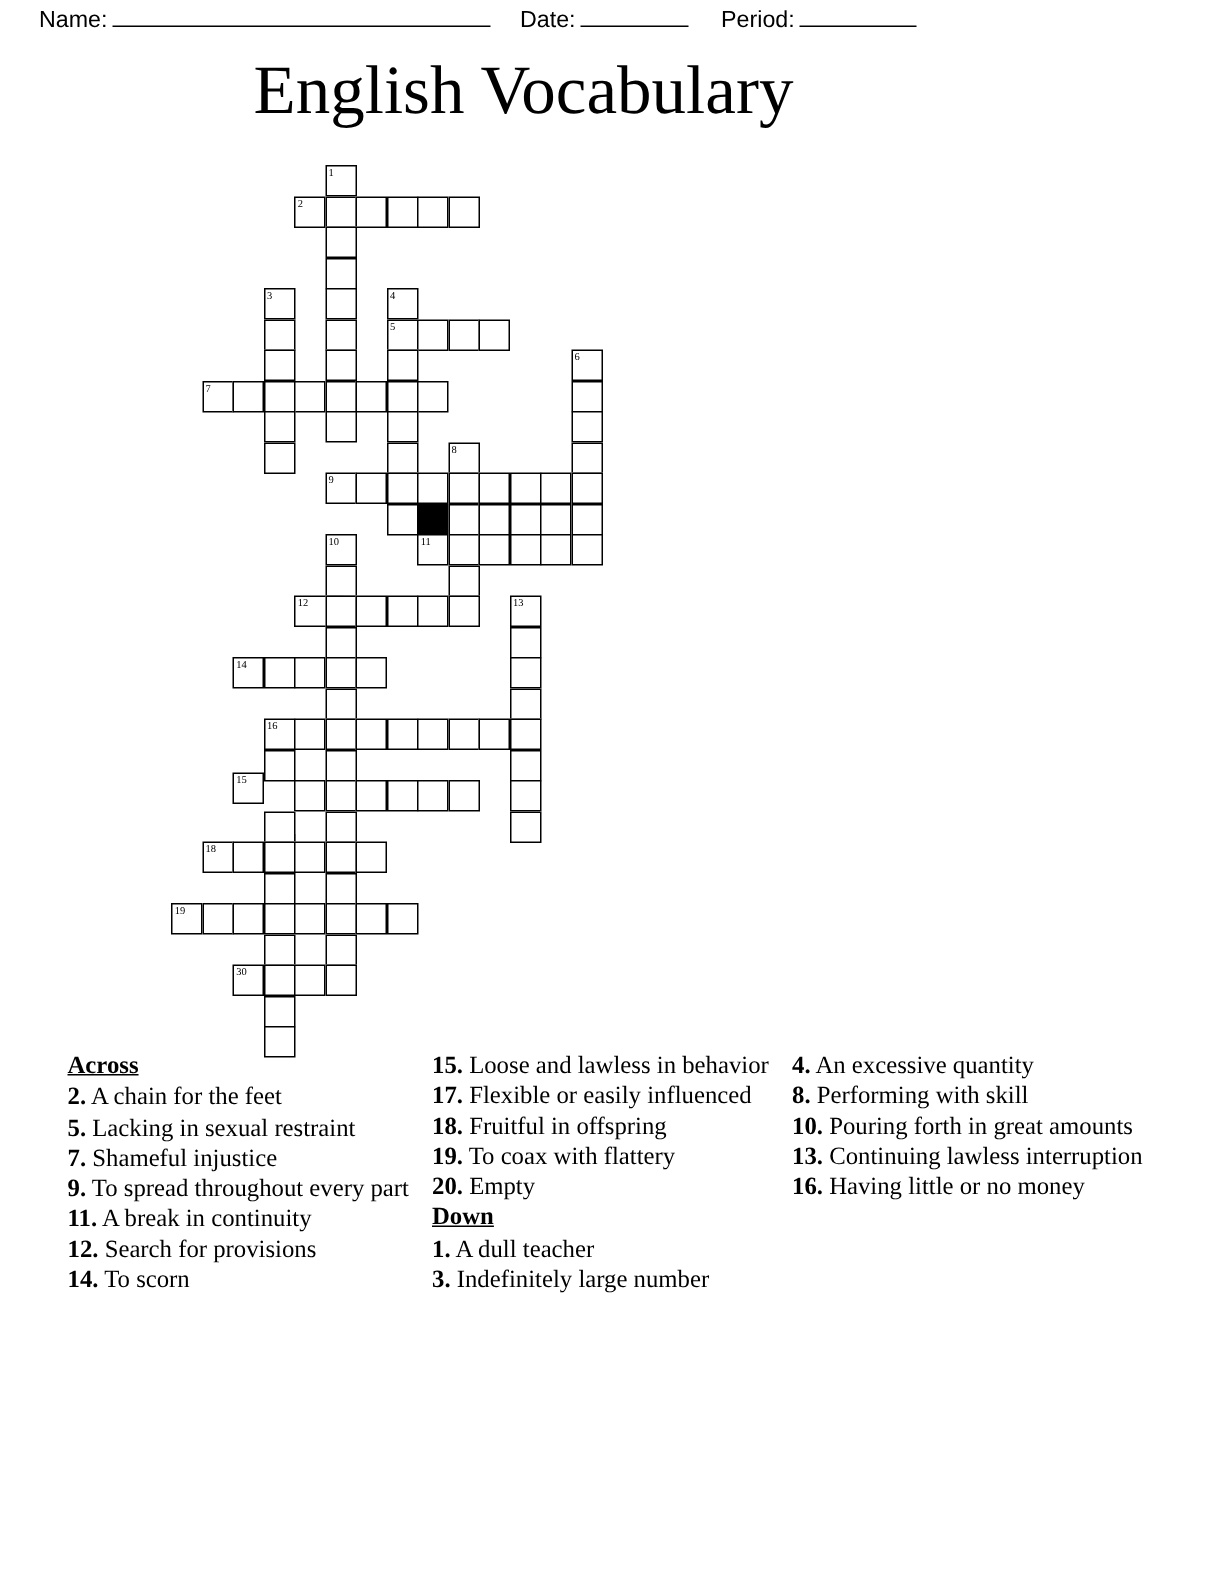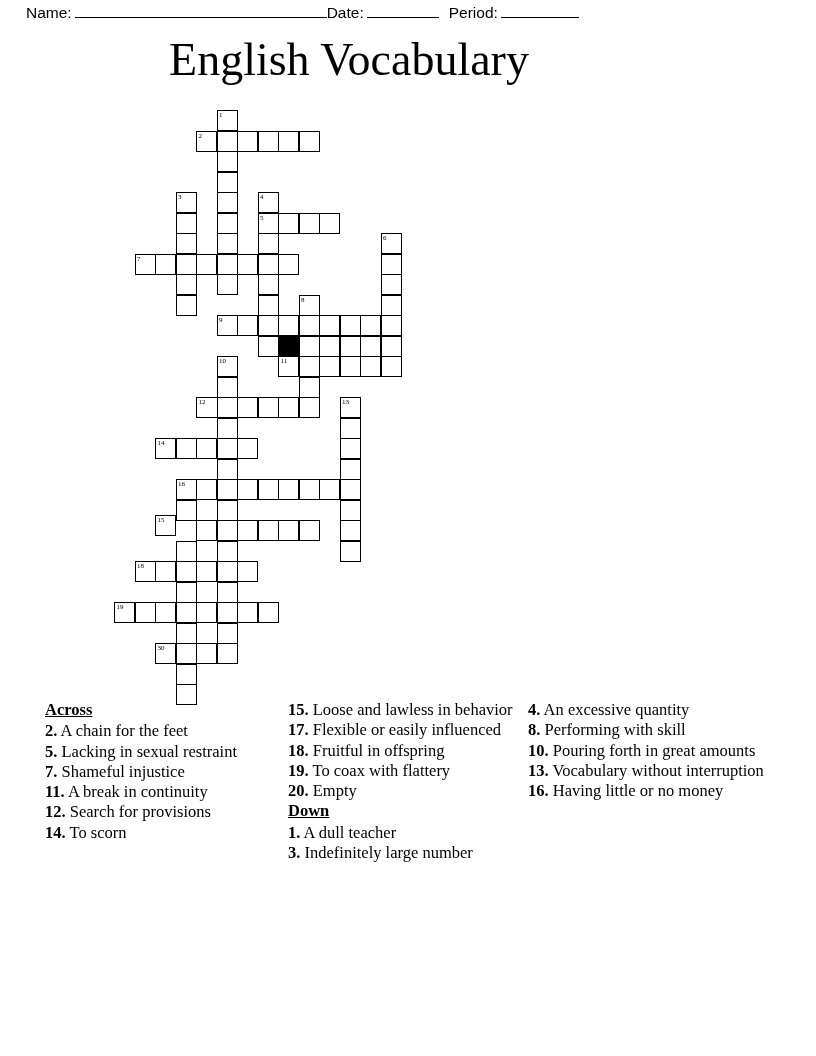--- a/index.html
+++ b/index.html
@@ -32,23 +32,23 @@
   }
   .hdr-label { display: inline-block; }
   .hdr-rule {
     display: inline-block;
     border-bottom: 1px solid #000;
     height: 13px;
     margin-left: 3px;
   }
   #name-field-group { margin-left: 26px; }
   #name-rule { width: 252px; }
-  #date-field-group { }
+  #date-field-group { margin-left: 20px; }
   #date-rule { width: 72px; }
-  #period-field-group { margin-left: 10px; }
+  #period-field-group { margin-left: 22px; }
   #period-rule { width: 78px; }
 
   
   #puzzle-title {
     position: absolute;
     left: 0;
     top: 36px;
     width: 698px;
     text-align: center;
     font-family: "Liberation Serif", "DejaVu Serif", serif;
@@ -309,34 +309,35 @@
     <div class="cw-cell" style="left: 175.5px; top: 663.5px;"></div>
     <div class="cw-cell" style="left: 175.5px; top: 684px;"></div>
   </div>
 
 <div id="clues">
   <div class="clue-col" id="clue-col-1">
       <div class="clue-heading">Across</div>
       <div class="clue-item"><span class="clue-num">2.</span><span> A chain for the feet</span></div>
       <div class="clue-item"><span class="clue-num">5.</span><span> Lacking in sexual restraint</span></div>
       <div class="clue-item"><span class="clue-num">7.</span><span> Shameful injustice</span></div>
+      <div class="clue-item"><span class="clue-num">9.</span><span> To spread throughout every part</span></div>
       <div class="clue-item"><span class="clue-num">11.</span><span> A break in continuity</span></div>
       <div class="clue-item"><span class="clue-num">12.</span><span> Search for provisions</span></div>
       <div class="clue-item"><span class="clue-num">14.</span><span> To scorn</span></div>
     </div>
   <div class="clue-col" id="clue-col-2">
       <div class="clue-item"><span class="clue-num">15.</span><span> Loose and lawless in behavior</span></div>
       <div class="clue-item"><span class="clue-num">17.</span><span> Flexible or easily influenced</span></div>
       <div class="clue-item"><span class="clue-num">18.</span><span> Fruitful in offspring</span></div>
       <div class="clue-item"><span class="clue-num">19.</span><span> To coax with flattery</span></div>
       <div class="clue-item"><span class="clue-num">20.</span><span> Empty</span></div>
       <div class="clue-heading">Down</div>
       <div class="clue-item"><span class="clue-num">1.</span><span> A dull teacher</span></div>
       <div class="clue-item"><span class="clue-num">3.</span><span> Indefinitely large number</span></div>
     </div>
   <div class="clue-col" id="clue-col-3">
       <div class="clue-item"><span class="clue-num">4.</span><span> An excessive quantity</span></div>
       <div class="clue-item"><span class="clue-num">8.</span><span> Performing with skill</span></div>
       <div class="clue-item"><span class="clue-num">10.</span><span> Pouring forth in great amounts</span></div>
-      <div class="clue-item"><span class="clue-num">13.</span><span> Vocabulary without interruption</span></div>
+      <div class="clue-item"><span class="clue-num">13.</span><span> Continuing lawless interruption</span></div>
       <div class="clue-item"><span class="clue-num">16.</span><span> Having little or no money</span></div>
     </div>
 </div>
 
 </body></html>

